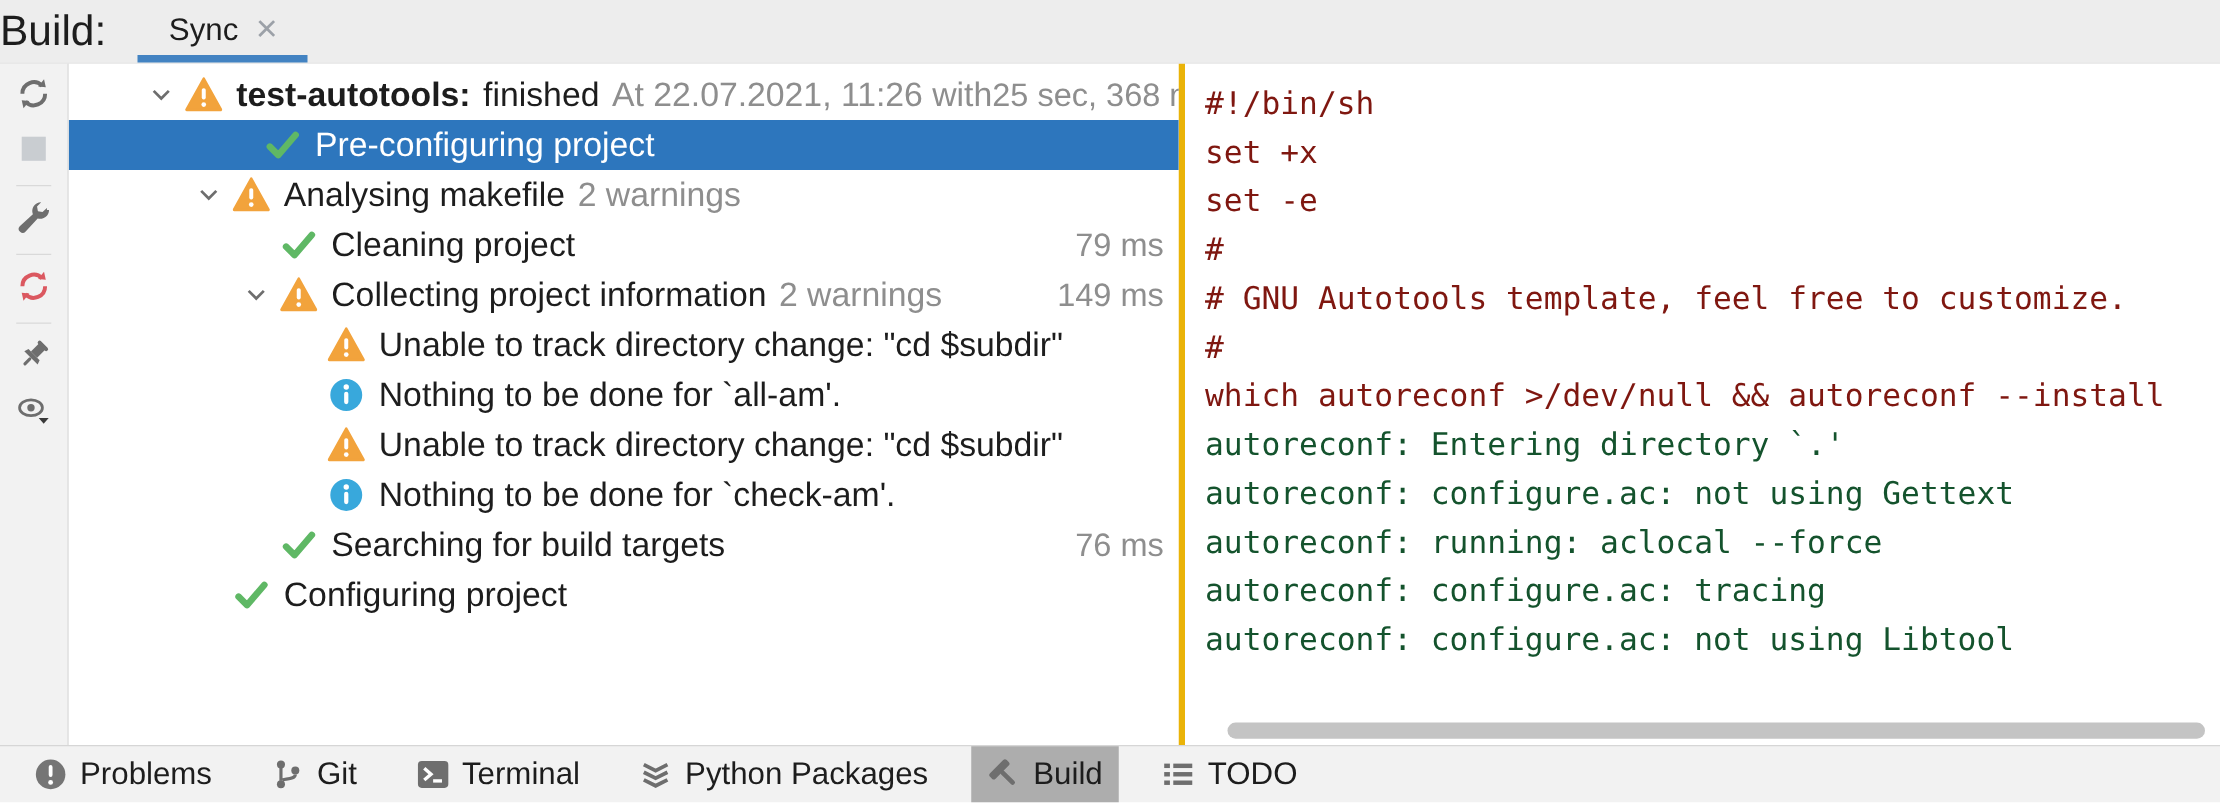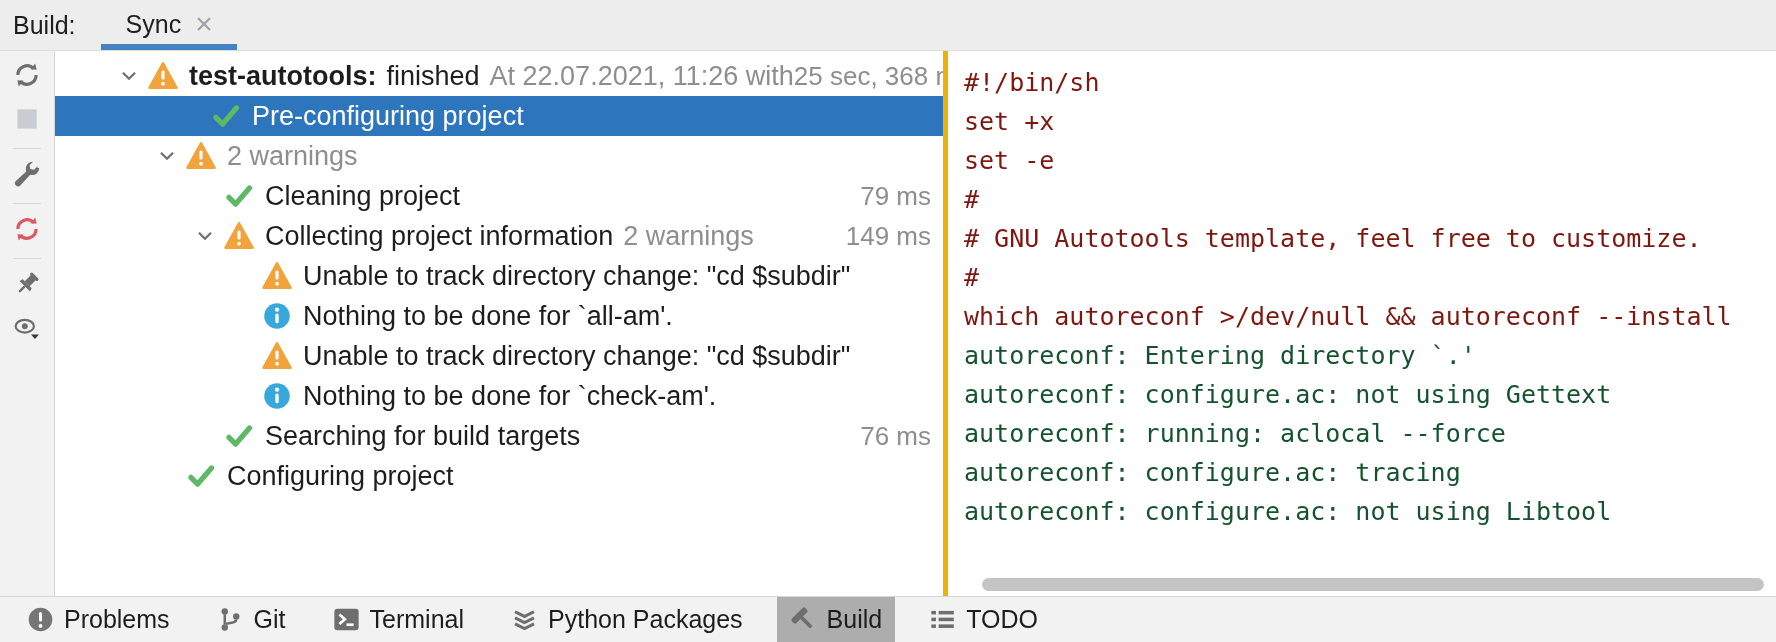--- a/index.html
+++ b/index.html
@@ -7,21 +7,21 @@
     font-family:"Liberation Sans", sans-serif; -webkit-font-smoothing:antialiased; }
 
   :root {
     --accent:#4383C2; --sel:#2D76BD; --gray:#8E8E8E; --icon:#6E6E6E;
     --txt:#1D1D1D; --red:#7F1710; --hdrbg:#EDEDED; --barbg:#F2F2F2;
     --border:#D6D6D6; --activebg:#ADADAD;
   }
 
   
   .header { height:50px; background:var(--hdrbg); display:flex; align-items:stretch; }
-  .build-label { font-size:25px; color:var(--txt); align-self:center; margin-left:13px; }
+  .build-label { font-size:34px; color:var(--txt); align-self:center; margin-left:0; }
   .tab { display:flex; align-items:center; margin-left:25px; padding:4px 24px 0 25px;
          border-bottom:6px solid var(--accent); cursor:default; }
   .tab-title { font-size:25px; color:var(--txt); }
   .tab-close { font-size:30px; color:#9CA1A8; margin-left:14px; line-height:20px; }
 
   
   .main { display:flex; height:546px; border-top:1px solid #DDD; }
   .side { width:55px; background:var(--barbg); border-right:1px solid var(--border);
           display:flex; flex-direction:column; align-items:center; padding-top:4px; flex:none; }
   .side .btn { width:44px; height:44px; display:flex; align-items:center; justify-content:center; }
@@ -155,20 +155,21 @@
         <span class="chev">
           <svg viewBox="0 0 16 16">
             <path d="M3.6 5.6 8 10l4.4-4.4" fill="none" stroke="#6E6E6E" stroke-width="1.6"></path>
           </svg>
         </span>
         <span class="nicon"><svg viewBox="0 0 16 16">
             <path d="M8 1.1 15.3 14.3H.7Z" fill="#F2A33C" stroke="#F2A33C" stroke-width="1.2" stroke-linejoin="round"></path>
             <rect x="7.15" y="5.1" width="1.7" height="4.8" rx=".8" fill="#fff"></rect>
             <circle cx="8" cy="12.1" r="1" fill="#fff"></circle>
           </svg></span>
+        <span class="seg">Analysing makefile</span>
         <span class="seg seg-gray">2 warnings</span>
         <span class="spacer"></span>
       </div>
       <div class="row" style="padding-left: 131px;">
         <span class="chev"></span>
         <span class="nicon"><svg viewBox="0 0 16 16">
             <path d="M2.6 8.7 6.2 12.3 13.6 3.7" fill="none" stroke="#5FB865" stroke-width="2.8" stroke-linecap="round" stroke-linejoin="round"></path>
           </svg></span>
         <span class="seg">Cleaning project</span>
         <span class="spacer"></span>

